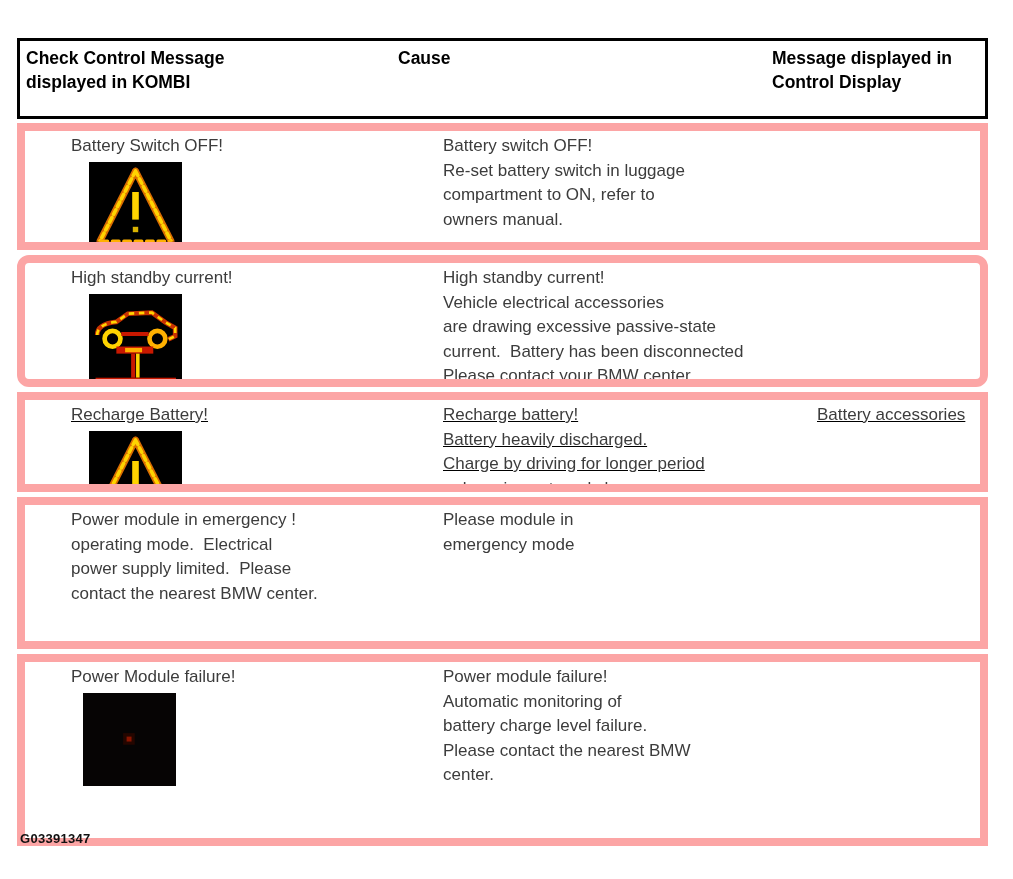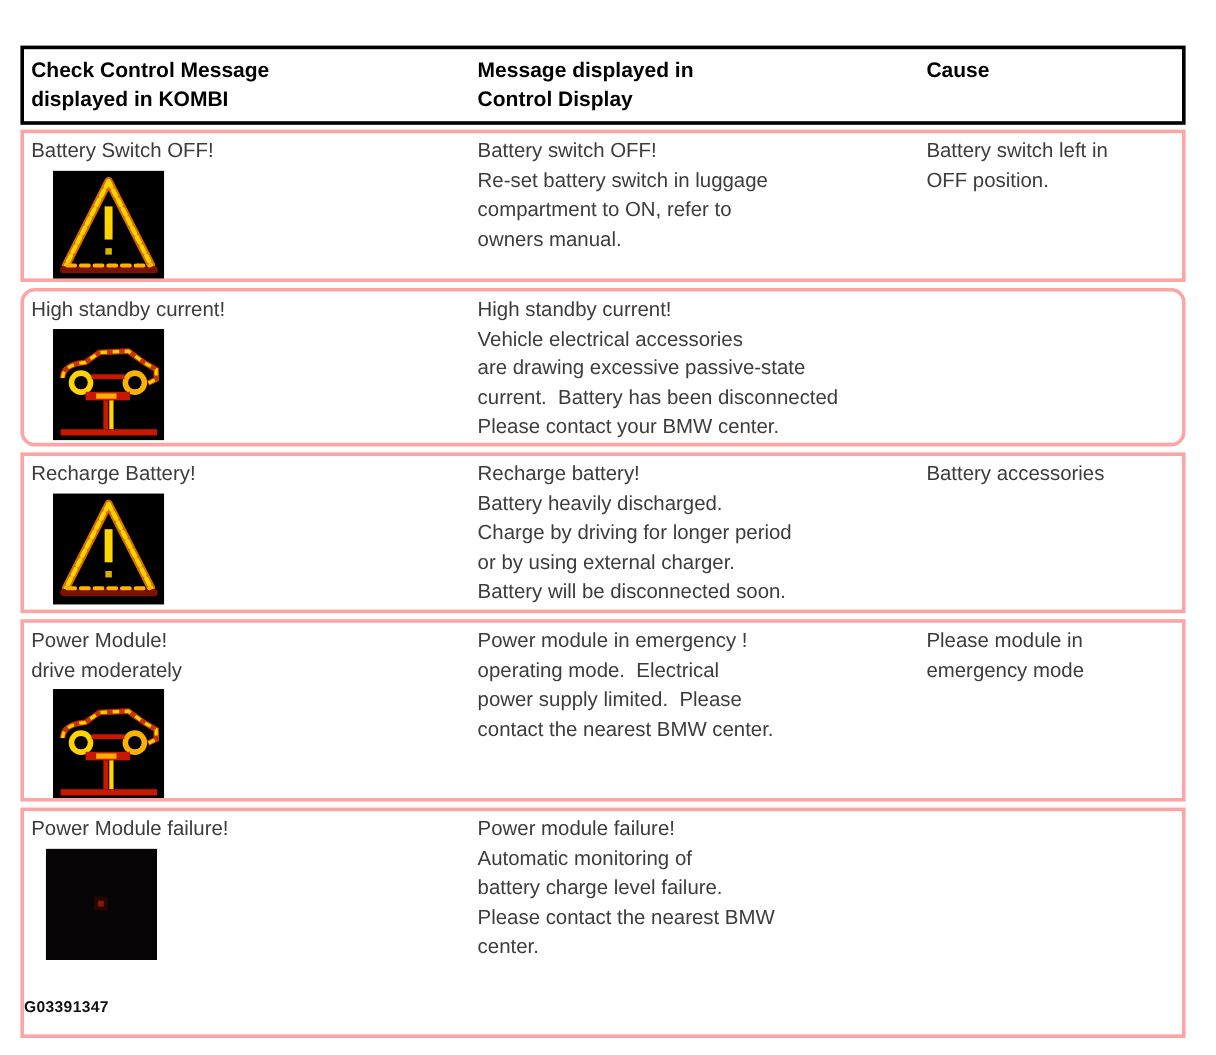--- a/index.html
+++ b/index.html
@@ -8,49 +8,50 @@
     font-family: "Liberation Sans", "DejaVu Sans", sans-serif;
     position: relative;
   }
   .page { position: absolute; inset: 0; background: #fff; }
 
   .tbl { position: absolute; left: 17px; top: 38px; width: 971px; }
 
   .hdr-box {
     box-sizing: border-box;
     border: 3px solid #000;
-    height: 66px;
+    height: 81px;
     display: grid;
     grid-template-columns: 372px 374px 1fr;
     padding-top: 5px;
     margin-bottom: 4px;
     background: #fff;
   }
   .hdr-cell {
     font-weight: bold;
     font-size: 17.5px;
     line-height: 24px;
     color: #000;
     padding-left: 6px;
     white-space: pre-line;
   }
 
   .row-box {
     box-sizing: border-box;
-    border: 3px solid #fca5a5;
+    border: 8px solid #fca5a5;
     display: grid;
     grid-template-columns: 372px 374px 1fr;
     margin-bottom: 5px;
     padding-top: 3px;
     background: #fff;
     overflow: hidden;
+    padding-left: 40px;
   }
   .r1 { height: 127px; }
   .r2 { height: 132px; border-radius: 12px; }
-  .r3 { height: 134px; }
+  .r3 { height: 100px; text-decoration: underline; }
   .r4 { height: 152px; }
   .r5 { height: 192px; }
 
   .cell {
     font-size: 17px;
     line-height: 24.5px;
     color: #3c3c3c;
     padding-left: 6px;
     white-space: pre-wrap;
   }
@@ -112,40 +113,38 @@
   </defs>
 </svg>
 
 <div class="page">
 
   <div class="tbl">
 
     <div class="hdr-box">
       <div class="hdr-cell">Check Control Message
 displayed in KOMBI</div>
+      <div class="hdr-cell">Cause</div>
       <div class="hdr-cell">Message displayed in
 Control Display</div>
-      <div class="hdr-cell">Cause</div>
     </div>
 
     <div class="row-box r1">
       <div class="col">
         <div class="cell">Battery Switch OFF!</div>
         <div class="icon-wrap">
           <svg>
               <use href="#sym-warning-triangle"></use>
             </svg>
         </div>
       </div>
       <div class="cell">Battery switch OFF!
 Re-set battery switch in luggage
 compartment to ON, refer to
 owners manual.</div>
-      <div class="cell">Battery switch left in
-OFF position.</div>
     </div>
 
     <div class="row-box r2">
       <div class="col">
         <div class="cell">High standby current!</div>
         <div class="icon-wrap">
           <svg>
               <use href="#sym-vehicle-on-lift"></use>
             </svg>
         </div>
@@ -168,29 +167,20 @@
       </div>
       <div class="cell">Recharge battery!
 Battery heavily discharged.
 Charge by driving for longer period
 or by using external charger.
 Battery will be disconnected soon.</div>
       <div class="cell">Battery accessories</div>
     </div>
 
     <div class="row-box r4">
-      <div class="col">
-        <div class="cell">Power Module!
-drive moderately</div>
-        <div class="icon-wrap">
-          <svg>
-              <use href="#sym-vehicle-on-lift"></use>
-            </svg>
-        </div>
-      </div>
       <div class="cell">Power module in emergency !
 operating mode.  Electrical
 power supply limited.  Please
 contact the nearest BMW center.</div>
       <div class="cell">Please module in
 emergency mode</div>
     </div>
 
     <div class="row-box r5">
       <div class="col">

